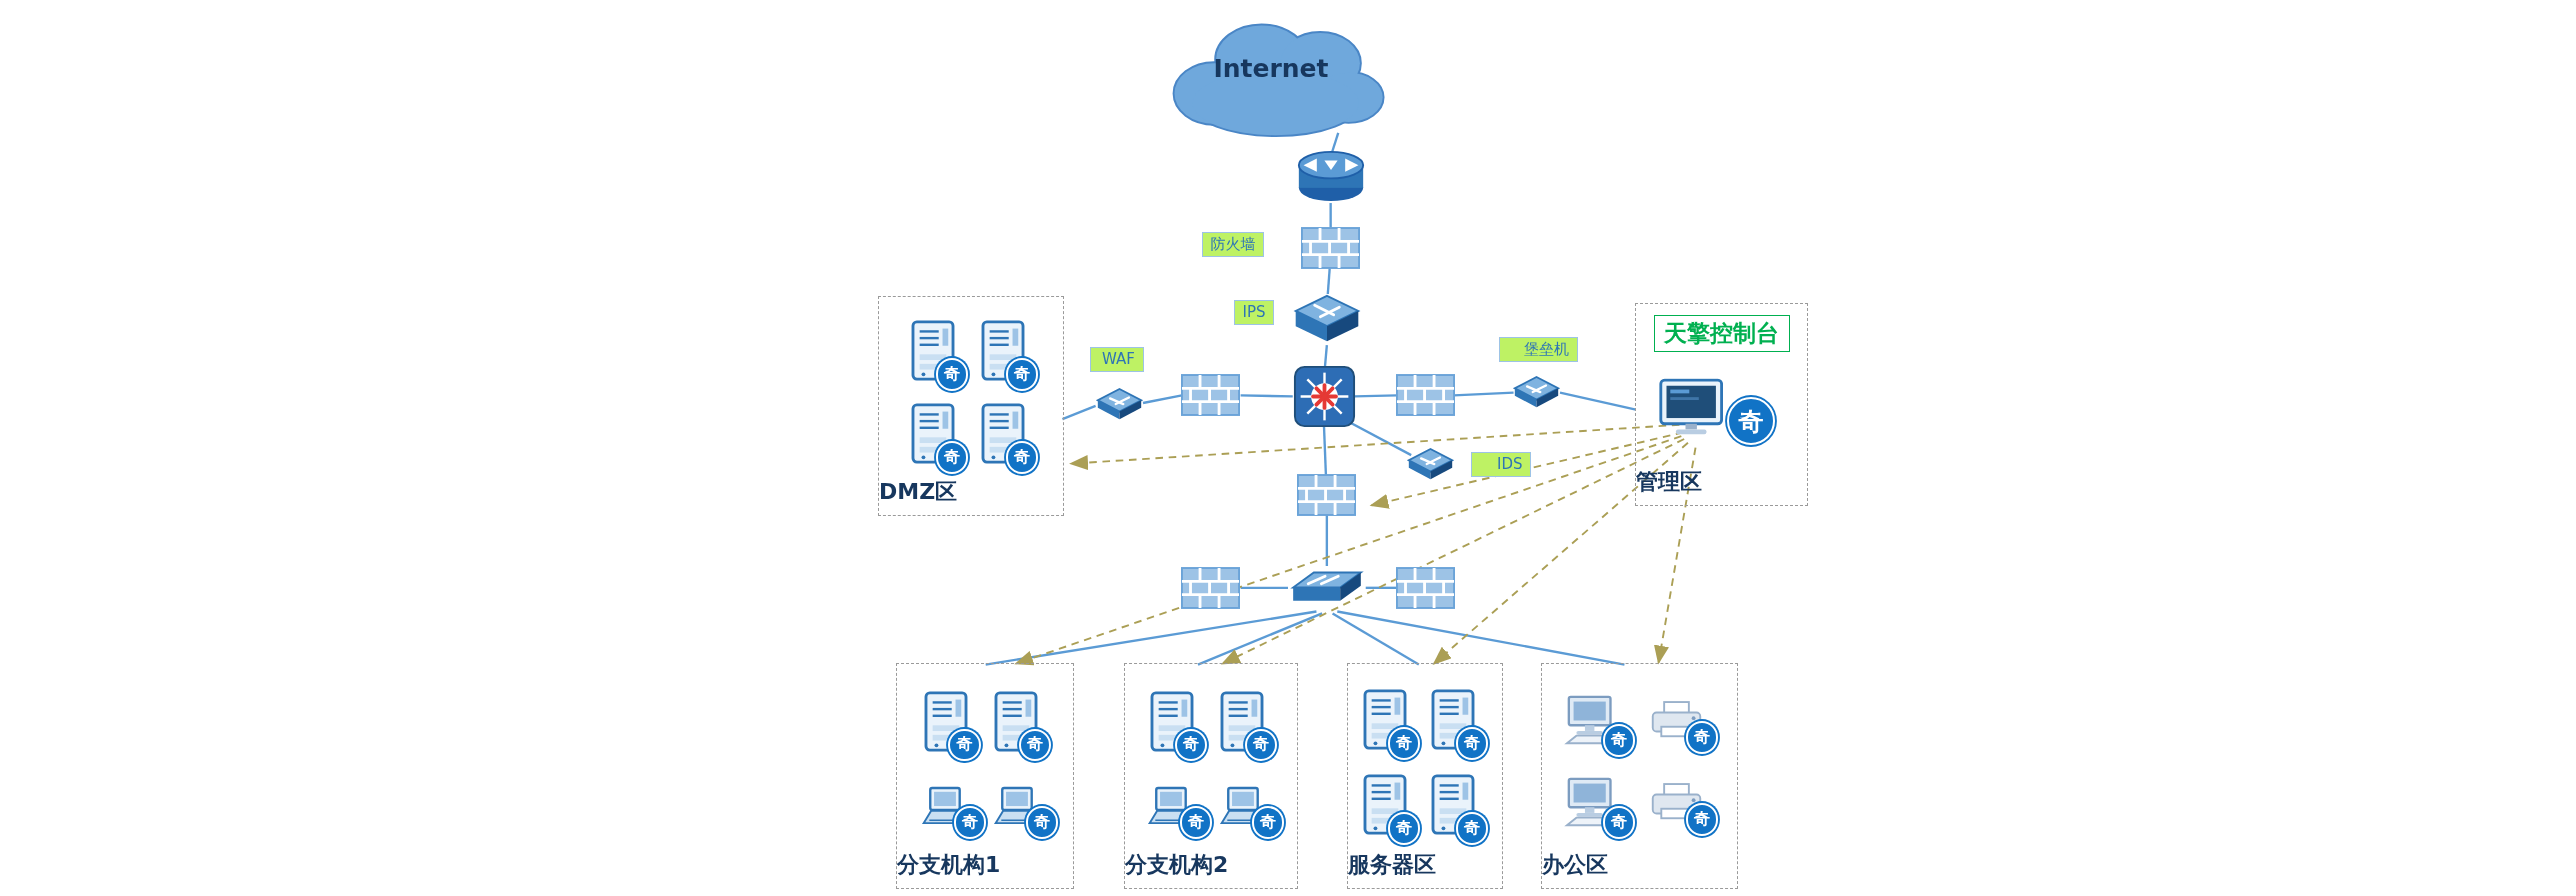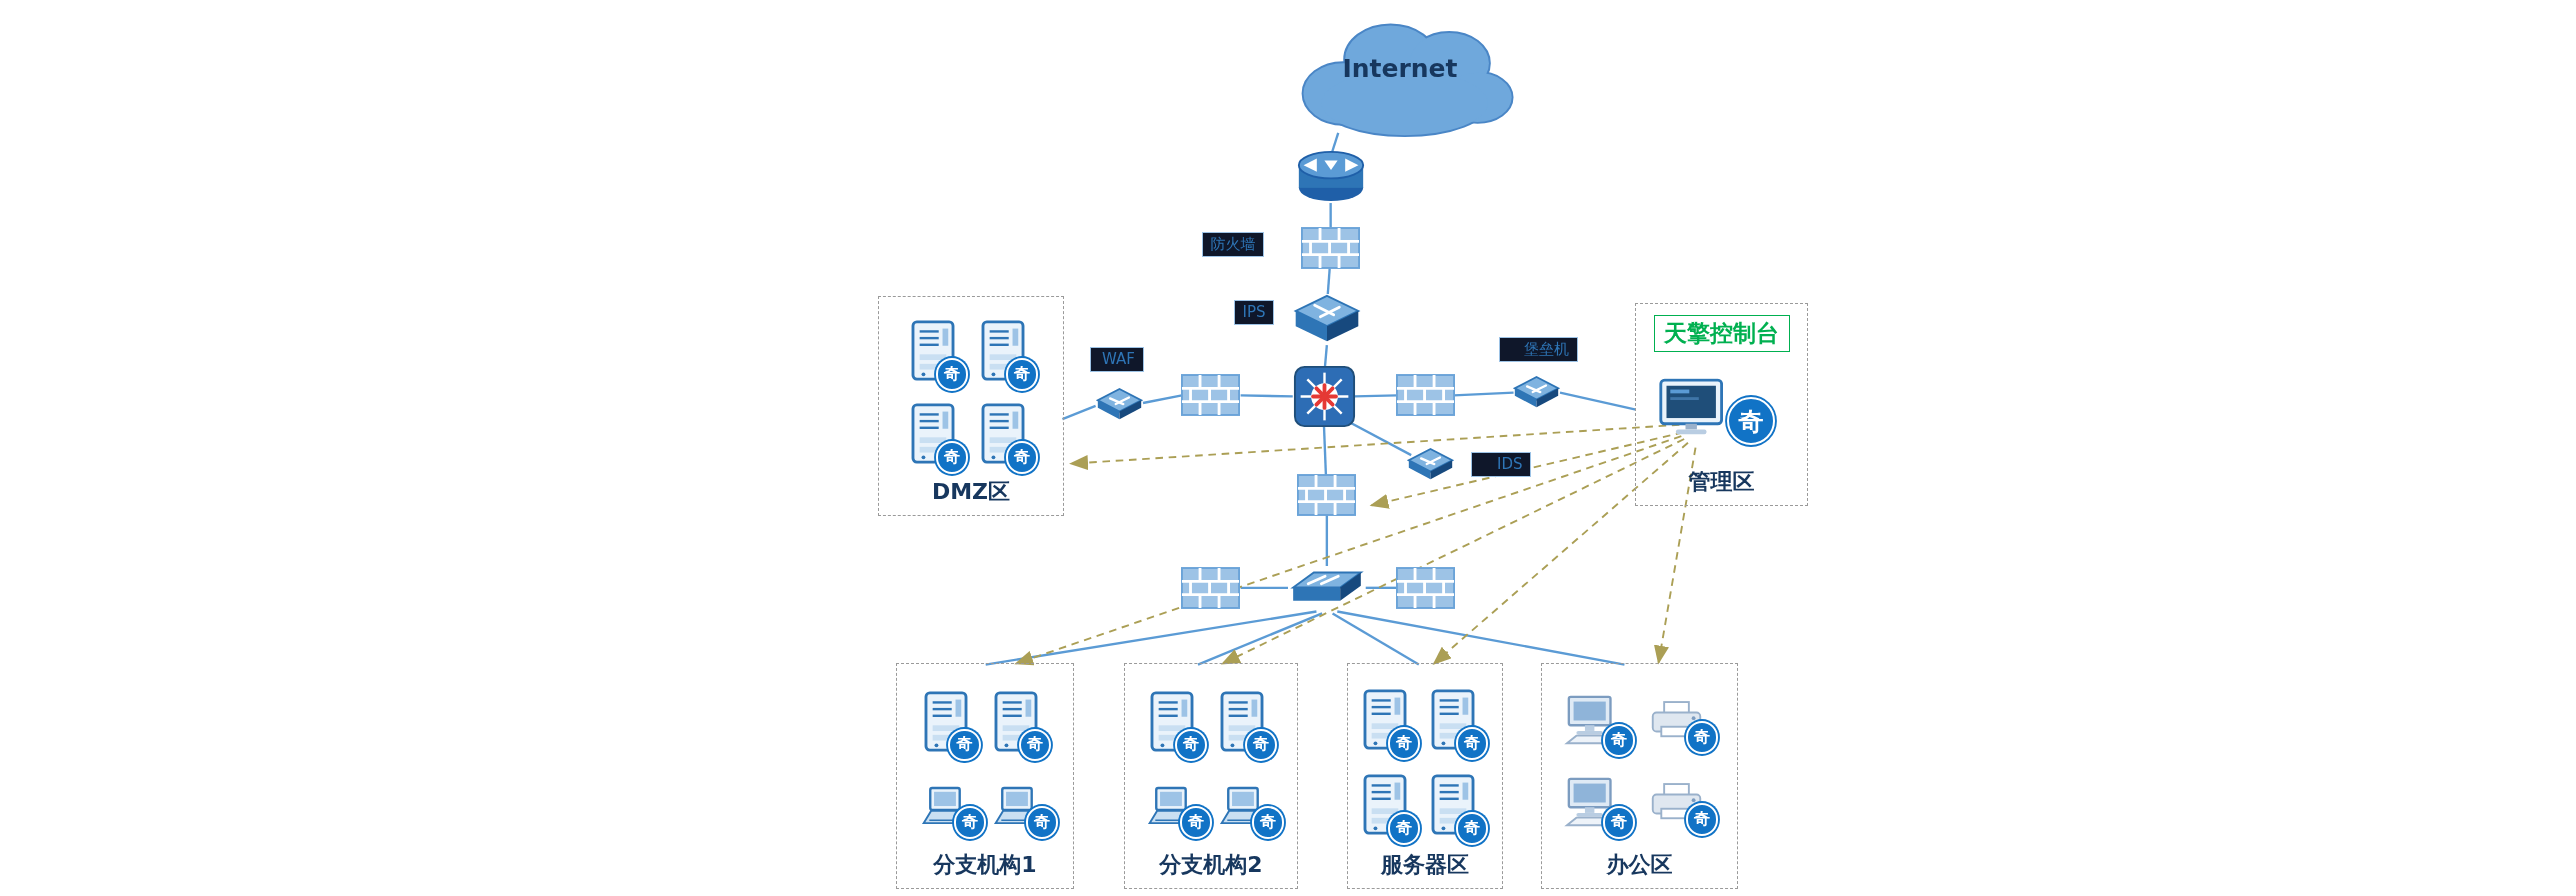--- a/index.html
+++ b/index.html
@@ -3,30 +3,30 @@
 <meta charset="utf-8">
 <style>
   html,body{margin:0;padding:0;background:#fff;}
   .stage{
     position:relative;width:2576px;height:897px;background:#ffffff;
     font-family:"DejaVu Sans",sans-serif;overflow:hidden;
   }
   .edges{position:absolute;left:0;top:0;}
   .node{position:absolute;}
   .tag{
-    position:absolute;border:0.9px solid #9dc3e6;background:#0f172a;color:#2e75b6;
+    position:absolute;border:0.9px solid #9dc3e6;background:#bef264;color:#2e75b6;
     font-size:15px;line-height:1;padding:3.8px 7.6px;white-space:nowrap;z-index:5;
   }
   .tag-green{
     position:absolute;border:1.9px solid #00b050;background:#ffffff;color:#00b050;
     font-weight:700;font-size:23px;line-height:1;padding:5.7px 9.5px;white-space:nowrap;z-index:5;
   }
   .zone{position:absolute;border:1.9px dashed #9a9a9a;background:transparent;z-index:2;}
   .zone-label{
-    position:absolute;left:0;right:0;bottom:7.6px;text-align:center;
+    position:absolute;left:0;right:0;bottom:7.6px;
     color:#17375e;font-weight:700;font-size:22px;
   }
   .dev{position:absolute;}
   .qlogo{
     position:absolute;display:flex;align-items:center;justify-content:center;
     background:#1173c6;color:#ffffff;border:2.8px solid #ffffff;
     box-shadow:0 0 0 1.9px #1173c6;border-radius:50%;font-weight:700;z-index:4;
   }
   .qlogo.sm{width:28.4px;height:28.4px;font-size:16px;right:-13.3px;bottom:-9.5px;}
   .qlogo.lg{width:44px;height:44px;font-size:25px;}
@@ -198,21 +198,21 @@
     <g stroke="#ab9f55" stroke-width="2" stroke-dasharray="8 6">
       <line x1="1772" y1="448" x2="1130" y2="489" marker-end="url(#arrowOlive)"></line>
       <line x1="1776" y1="456" x2="1447" y2="533" marker-end="url(#arrowOlive)"></line>
       <line x1="1774" y1="460" x2="1072" y2="700" marker-end="url(#arrowOlive)"></line>
       <line x1="1777" y1="463" x2="1290" y2="700" marker-end="url(#arrowOlive)"></line>
       <line x1="1781" y1="467" x2="1513" y2="700" marker-end="url(#arrowOlive)"></line>
       <line x1="1789" y1="472" x2="1750" y2="699" marker-end="url(#arrowOlive)"></line>
     </g>
   </svg>
 
-  <div class="node" style="left:1277px;top:9.5px;width:246px;height:133px;">
+  <div class="node" style="left:1148px;top:9.5px;width:246px;height:133px;">
     <svg class="icon" width="246" height="133" viewBox="0 0 260 140">
         <use href="#ic-cloud"></use>
       </svg>
     <div class="cloud-label">Internet</div>
   </div>
 
   <div class="node" style="left:1296px;top:150px;">
     <svg class="icon" width="70" height="53" viewBox="0 0 74 56">
         <use href="#ic-router"></use>
       </svg>

